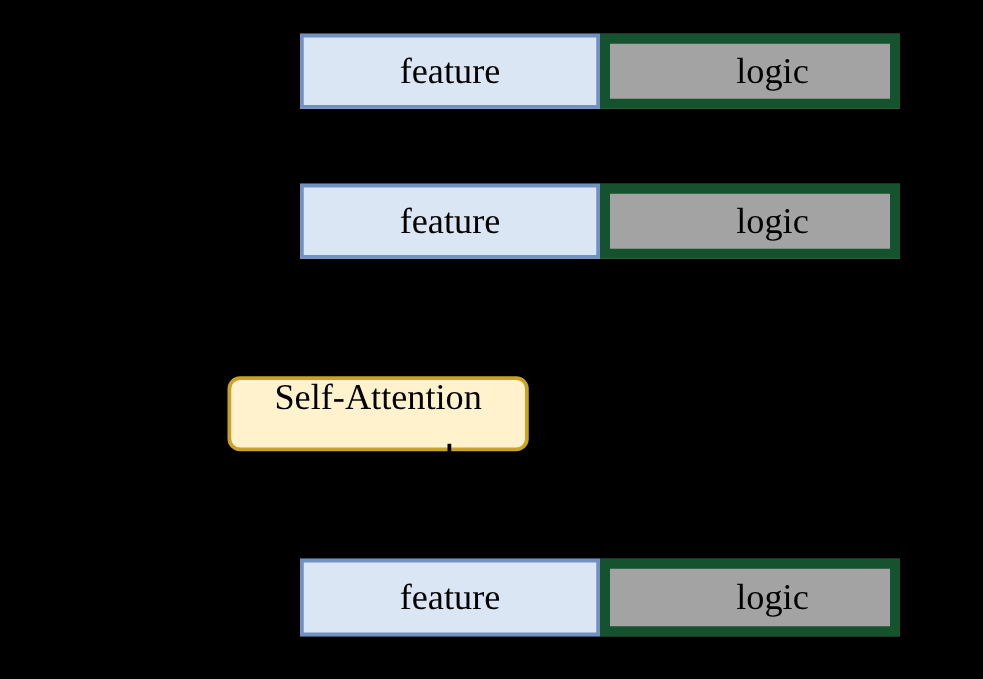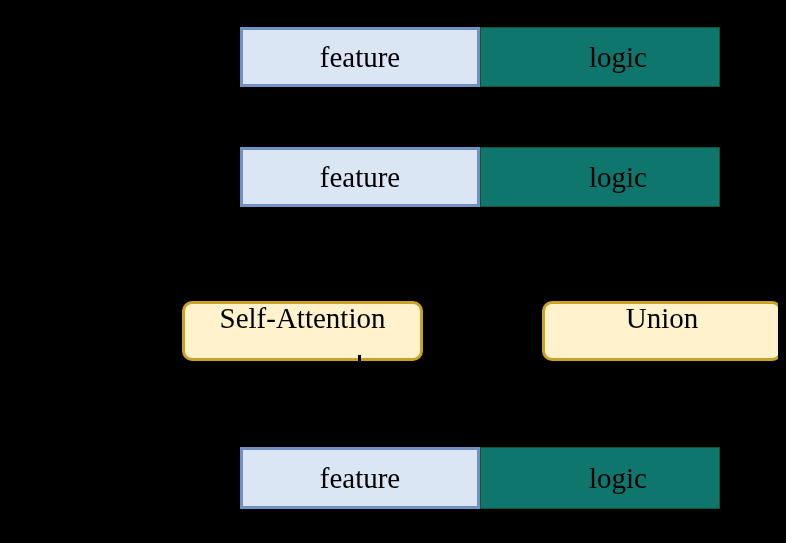--- a/index.html
+++ b/index.html
@@ -34,22 +34,22 @@
     align-items: center;
     justify-content: center;
     font-size: 29px;
     line-height: 1;
   }
   .seg-feature {
     background: #dbe6f5;
     border: 3px solid #7291c3;
   }
   .seg-logic {
-    background: #0f766e;
-    border: 1px solid #14532d;
+    background: #a3a3a3;
+    border: 8px solid #14532d;
     padding-left: 36px;
   }
   
   .op {
     position: absolute;
     top: 301px;
     height: 60px;
     box-sizing: border-box;
     background: #fff2cc;
     border: 3px solid #c9a227;
@@ -109,23 +109,20 @@
       <span>feature</span>
     </div>
     <div class="seg seg-logic">
       <span>logic</span>
     </div>
   </div>
 
   <div class="op op-self-attention">
     <span>Self-Attention</span>
   </div>
-  <div class="op op-union">
-    <span>Union</span>
-  </div>
 
   <div class="tick-under-self-attention"></div>
   <div class="arrowhead-into-feature"></div>
   <div class="dot-above-logic"></div>
 
   <div class="bar bar-bottom">
     <div class="seg seg-feature">
       <span>feature</span>
     </div>
     <div class="seg seg-logic">

